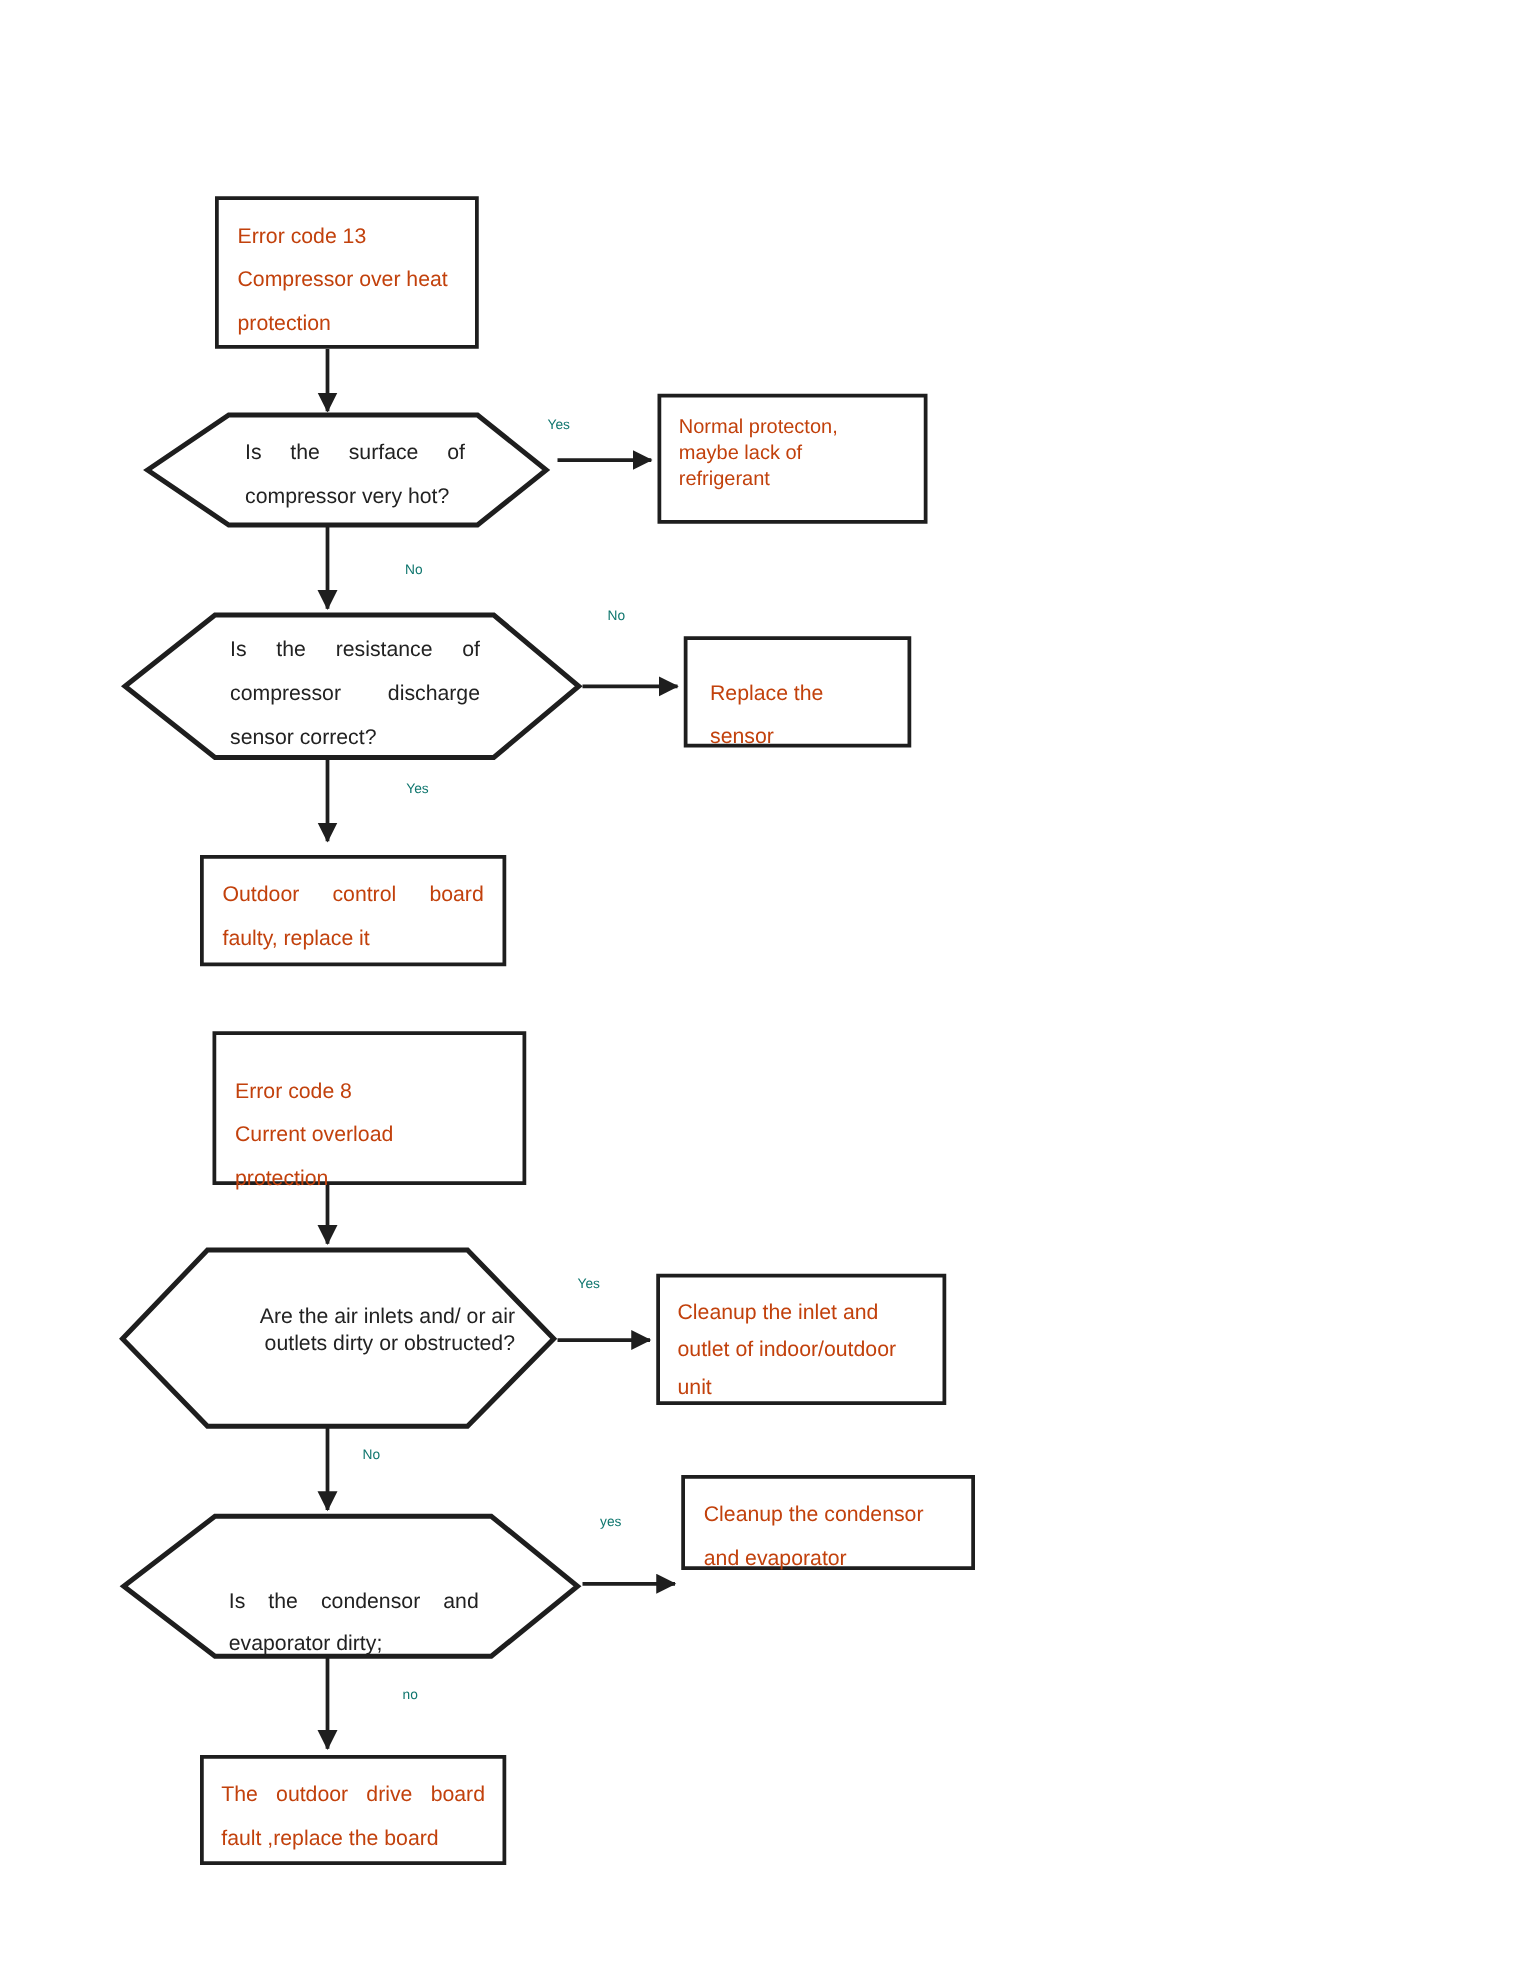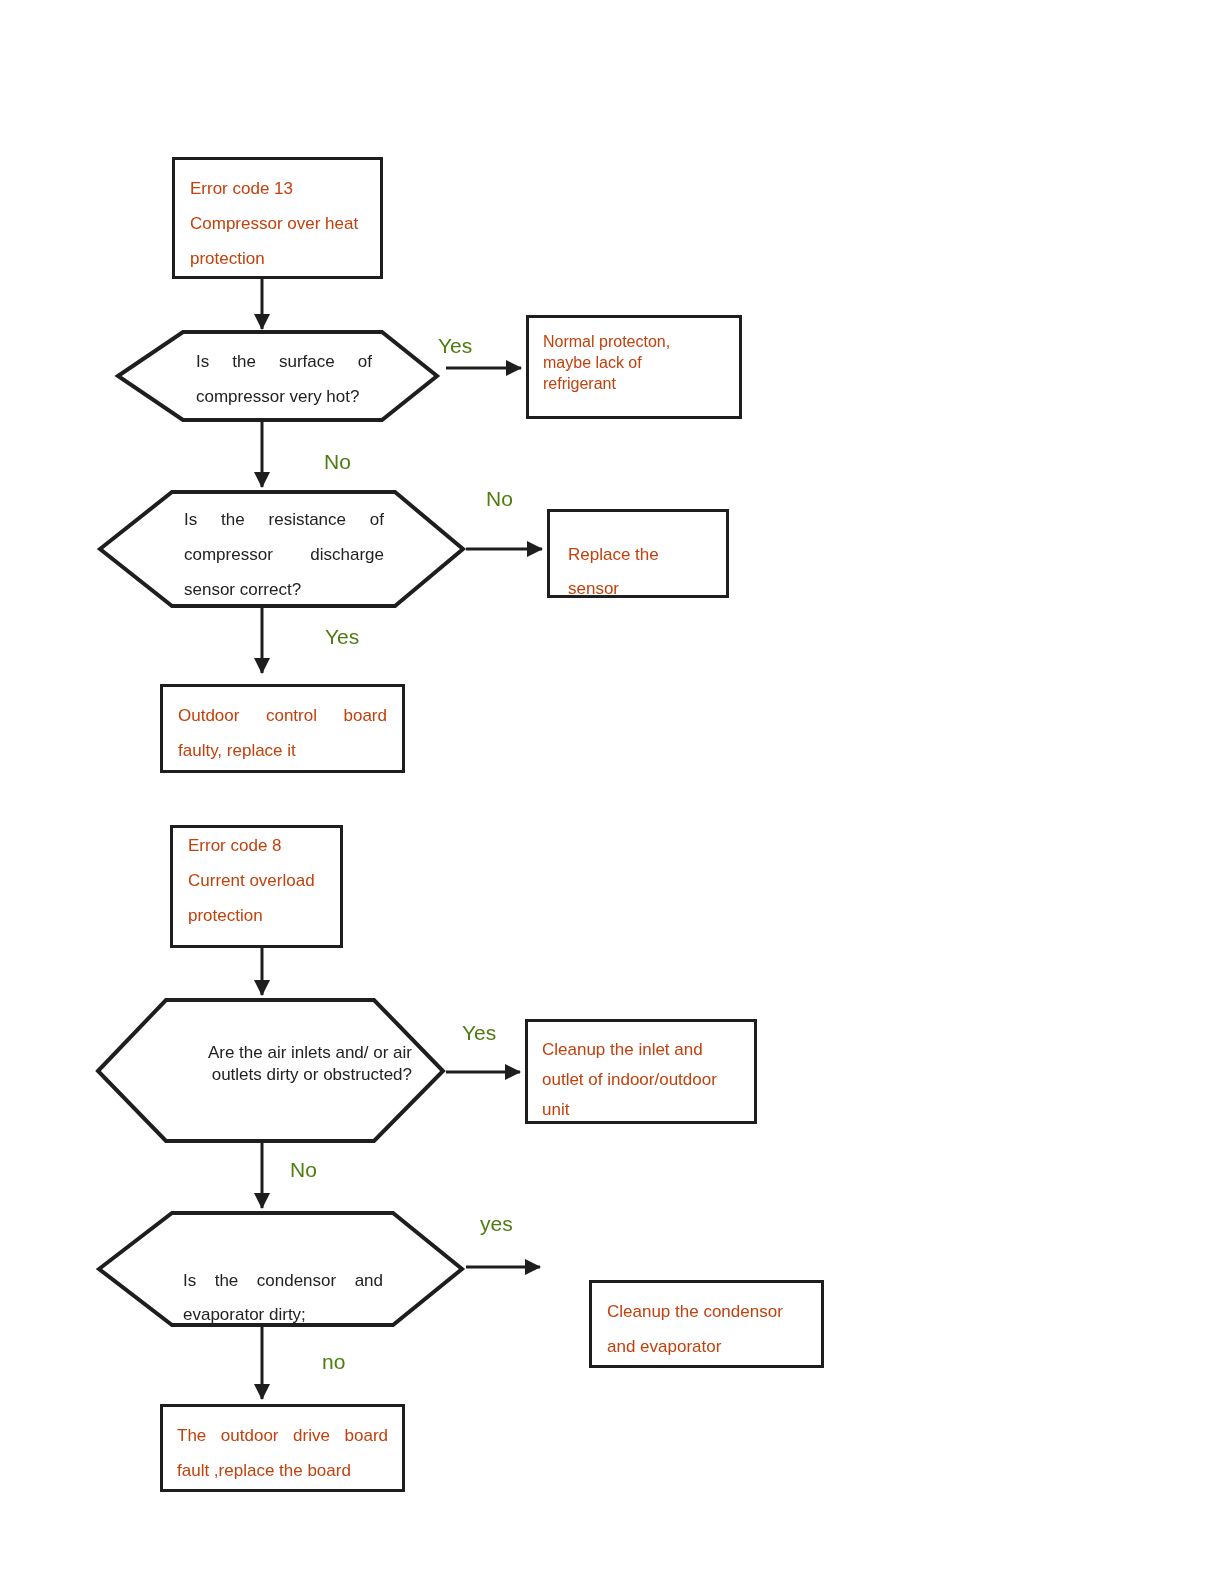--- a/index.html
+++ b/index.html
@@ -34,21 +34,21 @@
   }
   .hextext .ln { line-height: 35px; white-space: nowrap; }
   .hextext.lh22 .ln { line-height: 22px; white-space: normal; }
   .hextext.lh34 .ln { line-height: 34px; }
   .hextext.center { text-align: right; }
 
   .just { text-align: justify; text-align-last: justify; white-space: normal !important; }
 
   .elabel {
     position: absolute; z-index: 2;
-    font-size: 21px; color: #4d7c0f; white-space: nowrap;
+    font-size: 11px; color: #0f766e; white-space: nowrap;
   }
 </style>
 </head>
 <body>
 
 <div id="page">
 
   <svg id="connectors" width="1224" height="1584" viewBox="0 0 1224 1584">
     <defs>
       <marker id="ah" markerUnits="userSpaceOnUse" markerWidth="20" markerHeight="18" refX="15" refY="8" orient="auto">
@@ -108,21 +108,21 @@
     <div class="ln">sensor</div>
   </div>
 
   <div class="elabel" style="left:325px; top:625px;">Yes</div>
 
   <div class="rect" style="left:160px; top:684px; width:245px; height:89px; padding:11px 15px 0;">
     <div class="ln just">Outdoor control board</div>
     <div class="ln">faulty, replace it</div>
   </div>
 
-  <div class="rect" style="left:170px; top:825px; width:173px; height:123px; padding:0 15px 0;">
+  <div class="rect" style="left:170px; top:825px; width:251px; height:123px; padding:27px 15px 0;">
     <div class="ln">Error code 8</div>
     <div class="ln">Current overload</div>
     <div class="ln">protection</div>
   </div>
 
   <div class="hextext lh22 center" style="left:130px; top:1042px; width:282px;">
     <div class="ln">Are the air inlets and/ or air</div>
     <div class="ln">outlets dirty or obstructed?</div>
   </div>
 
@@ -136,21 +136,21 @@
 
   <div class="elabel" style="left:290px; top:1158px;">No</div>
 
   <div class="hextext lh34" style="left:183px; top:1224px; width:200px;margin-top:40px;">
     <div class="ln just">Is the condensor and</div>
     <div class="ln">evaporator dirty;</div>
   </div>
 
   <div class="elabel" style="left:480px; top:1212px;">yes</div>
 
-  <div class="rect" style="left:545px; top:1280px; width:235px; height:88px; padding:11px 15px 0;margin-left:44px;">
+  <div class="rect" style="left:545px; top:1180px; width:235px; height:76px; padding:11px 15px 0;">
     <div class="ln">Cleanup the condensor</div>
     <div class="ln">and evaporator</div>
   </div>
 
   <div class="elabel" style="left:322px; top:1350px;">no</div>
 
   <div class="rect" style="left:160px; top:1404px; width:245px; height:88px; padding:11px 14px 0;">
     <div class="ln just">The outdoor drive board</div>
     <div class="ln">fault ,replace the board</div>
   </div>

